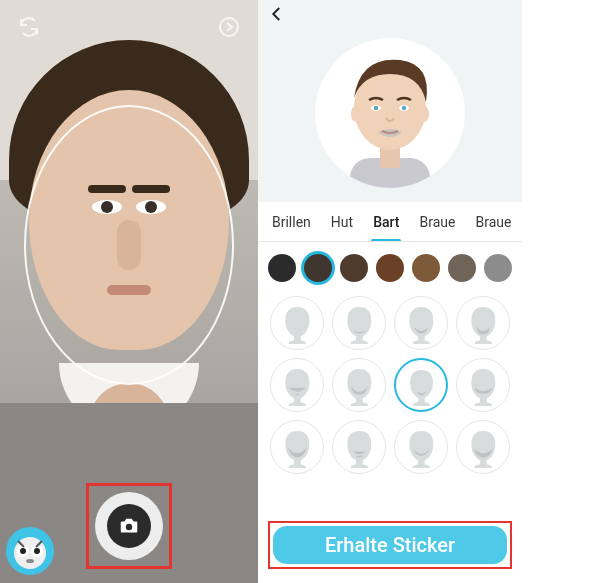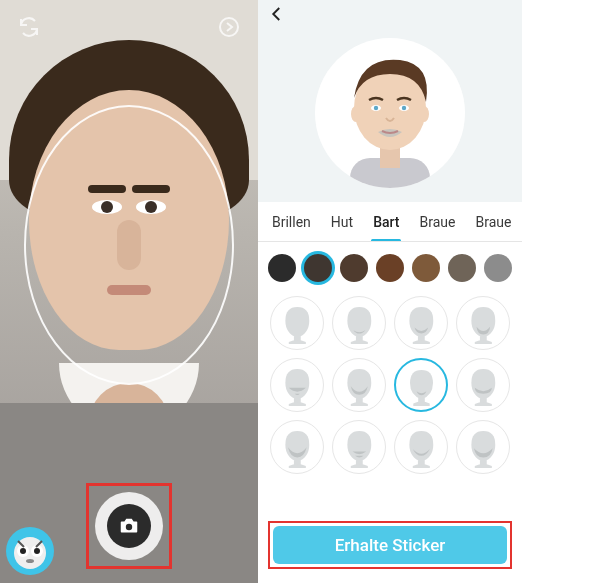--- a/index.html
+++ b/index.html
@@ -57,21 +57,21 @@
   .colors { display: flex; padding: 12px 10px 8px; gap: 8px; justify-content: center; }
   .swatch { width: 28px; height: 28px; border-radius: 50%; cursor: pointer; position: relative; }
   .swatch.selected { box-shadow: 0 0 0 3px #27b8e0; }
 
   .styles-grid { display: grid; grid-template-columns: repeat(4, 1fr); gap: 8px; padding: 6px 12px 10px; }
   .style-cell { aspect-ratio: 1; border: 1px solid #e6e6e6; border-radius: 50%; display: flex; align-items: center; justify-content: center; cursor: pointer; background: #fff; }
   .style-cell.selected { border: 2px solid #27b8e0; }
   .style-cell svg { width: 82%; height: 82%; }
 
   .cta-wrap { margin: auto 10px 14px; border: 2px solid #e3342f; padding: 3px; }
-  .cta { height: 38px; border-radius: 6px; background: #4fc9e8; color: #fff; display: flex; align-items: center; justify-content: center; font-size: 17px; font-weight: 500; cursor: pointer; }
+  .cta { height: 38px; border-radius: 14px; background: #4fc9e8; color: #fff; display: flex; align-items: center; justify-content: center; font-size: 20px; font-weight: 500; cursor: pointer; }
 </style>
 </head>
 <body>
 
 <div class="app">
 
   <div class="left-pane">
     <div class="camera-bg">
       <div class="wall"></div>
       <div class="hair"></div>

